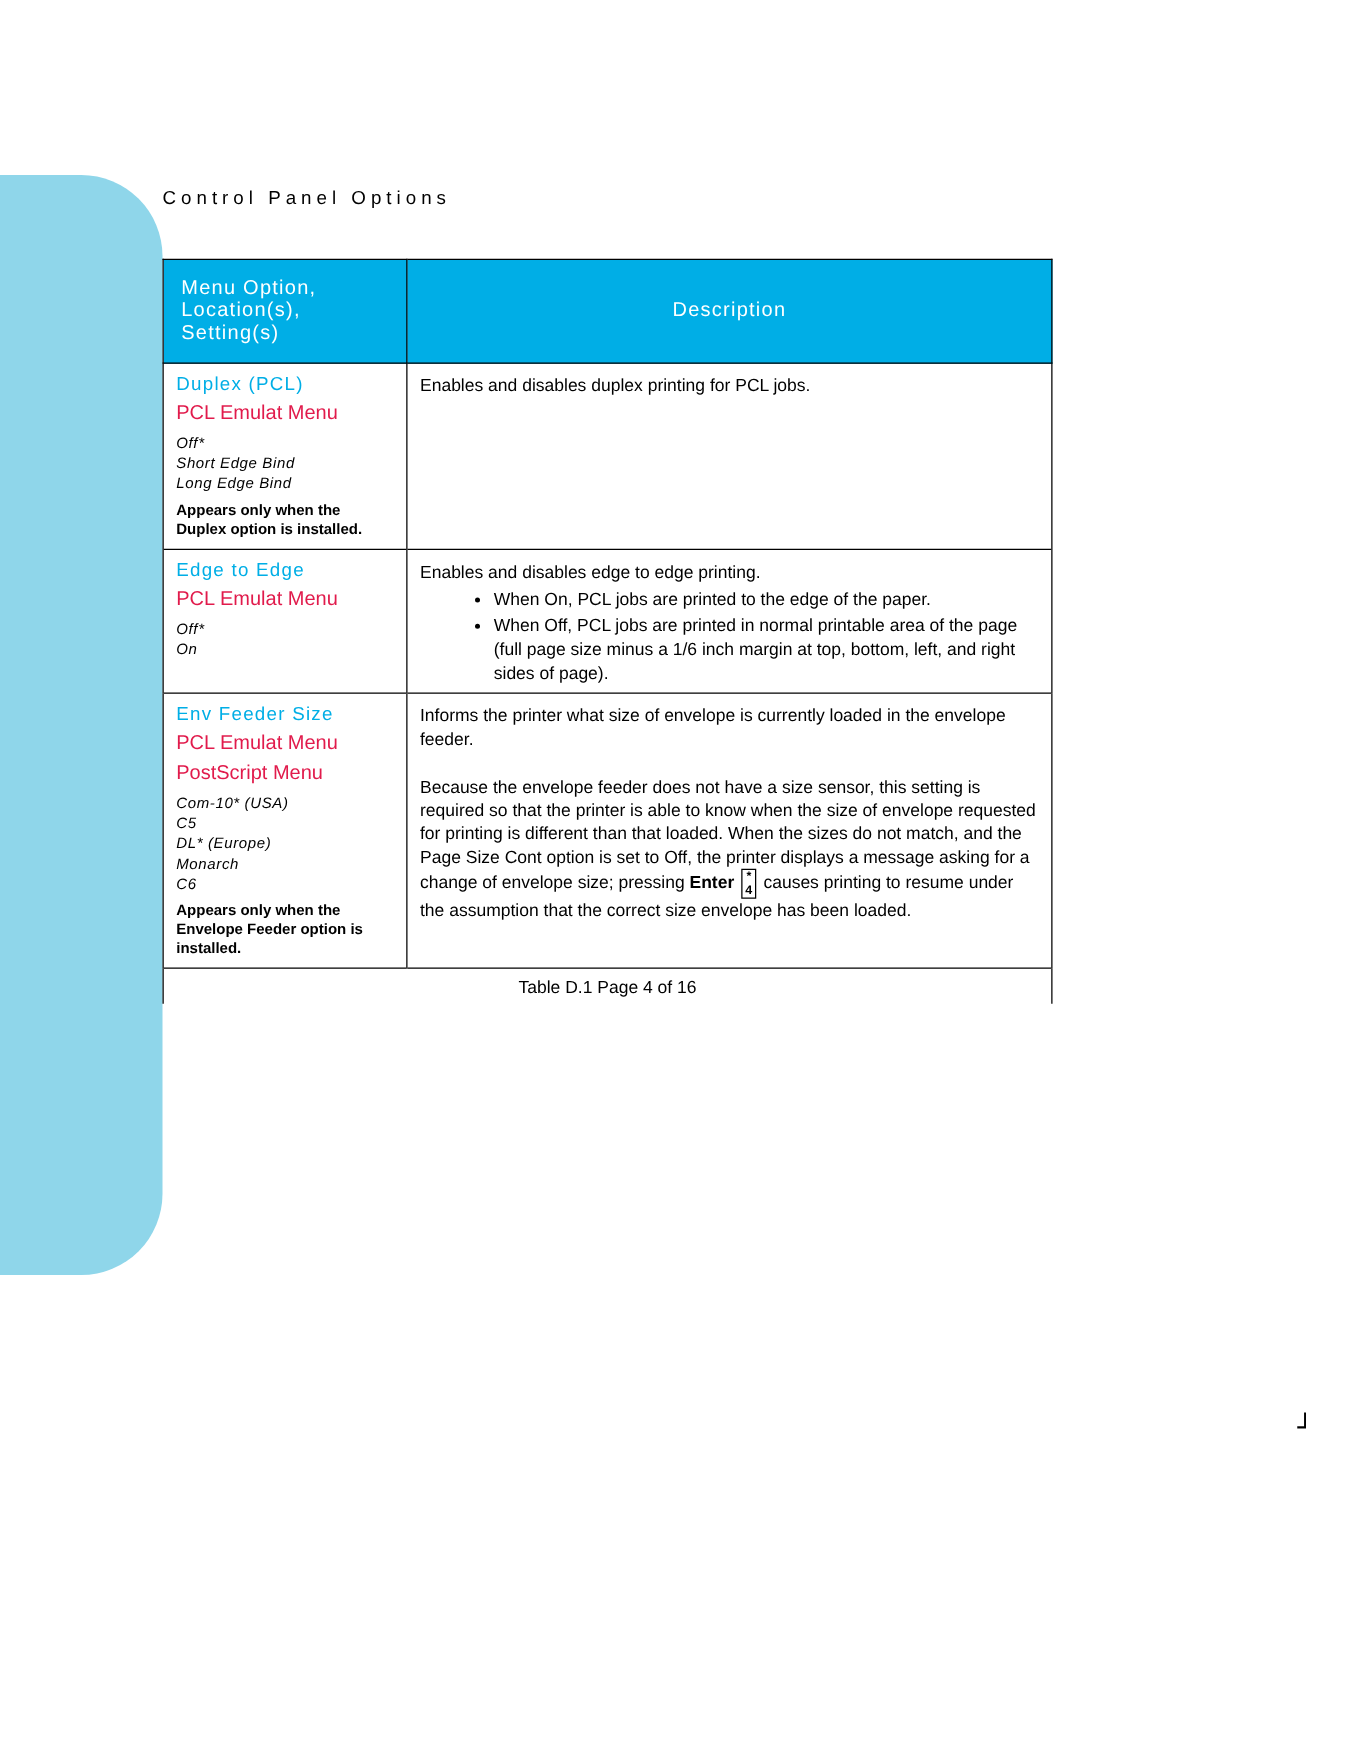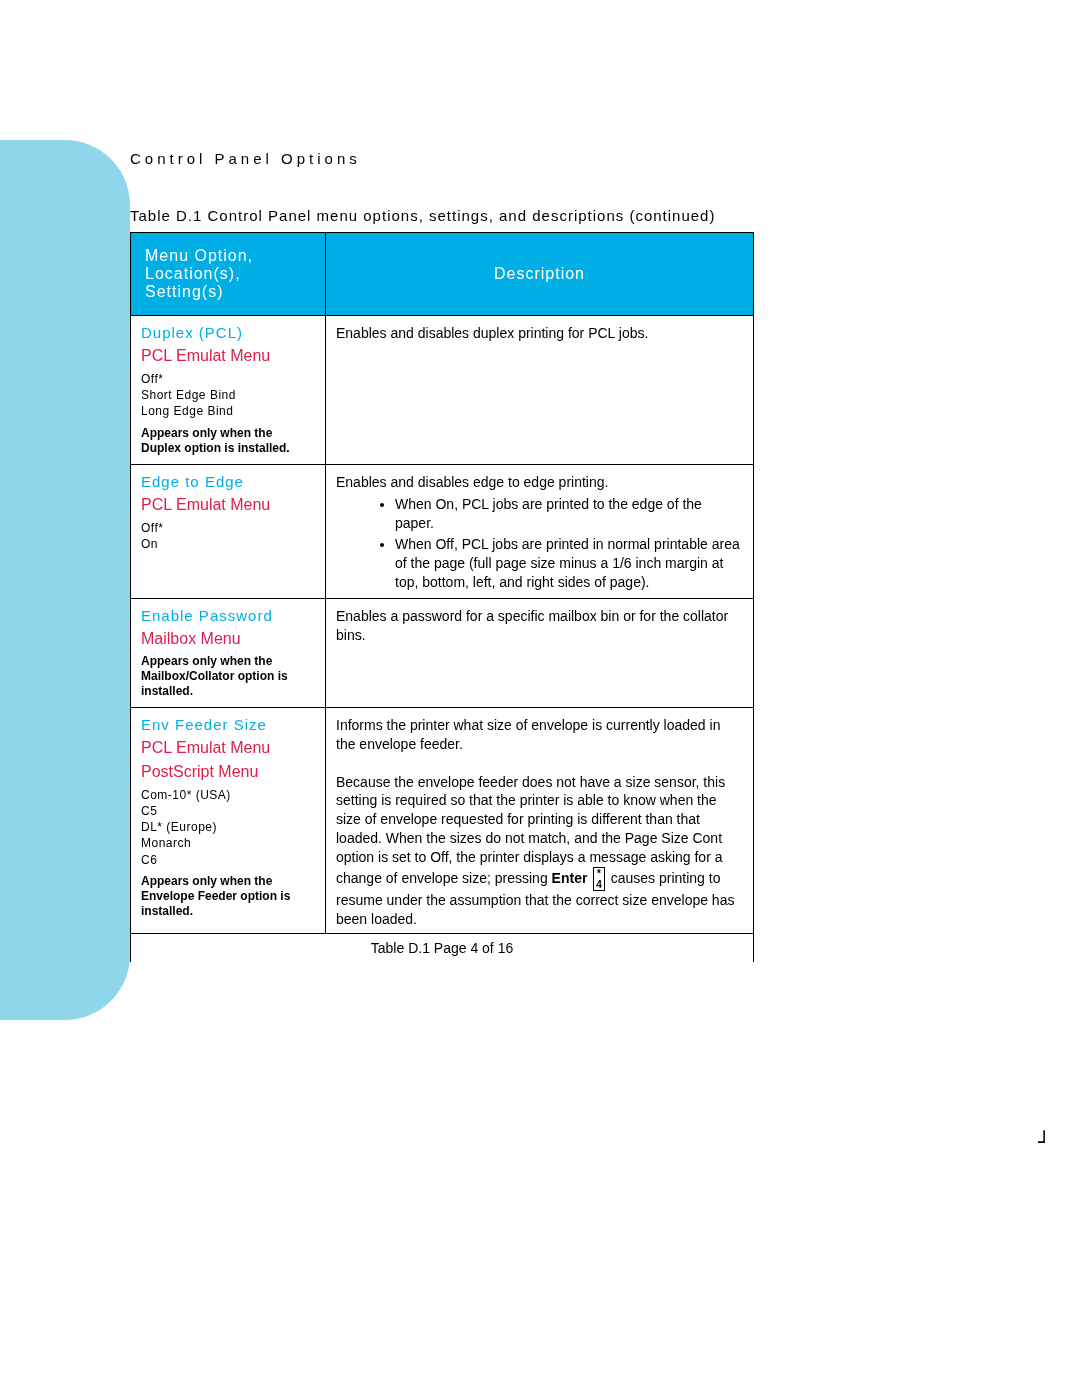--- a/index.html
+++ b/index.html
@@ -37,21 +37,21 @@
     font-size: 15px;
     margin-bottom: 40px;
   }
   .table-caption {
     font-size: 15px;
     letter-spacing: 1px;
     margin-bottom: 8px;
   }
   table {
     border-collapse: collapse;
-    width: 624px;
+    width: 712px;
   }
   th {
     background: #00aee6;
     color: #fff;
     padding: 14px 10px;
     text-align: center;
     font-weight: normal;
     letter-spacing: 1px;
     font-size: 16px;
     border: 1px solid #000;
@@ -80,20 +80,21 @@
   .menu-loc {
     color: #e11b4c;
     font-size: 16px;
     margin-bottom: 6px;
   }
   .settings {
     font-size: 12px;
     line-height: 1.35;
     margin-bottom: 6px;
     letter-spacing: 0.5px;
+    font-style: italic;
   }
   .note {
     font-size: 12px;
     line-height: 1.25;
     margin-bottom: 4px;
     font-weight: bold;
   }
   .desc {
     font-size: 14px;
     line-height: 1.35;
@@ -147,21 +148,20 @@
   }
 </style>
 </head>
 <body>
 
 <div class="page">
   <div class="side-bar"></div>
 
   <div class="content">
     <div class="section-title">Control Panel Options</div>
-    <div class="table-caption">Table D.1   Control Panel menu options, settings, and descriptions (continued)</div>
 
     <table>
       <tbody>
           <tr>
         <th class="left-head">Menu Option, Location(s), Setting(s)</th>
         <th>Description</th>
       </tr>
 
       <tr class="row-sep">
         <td>
@@ -182,28 +182,20 @@
           <div class="menu-loc">PCL Emulat Menu</div>
           <div class="settings" style="white-space:pre-line">Off*
 On</div>
         </td>
         <td class="desc">Enables and disables edge to edge printing.<ul>
                 <li>When On, PCL jobs are printed to the edge of the paper.</li>
                 <li>When Off, PCL jobs are printed in normal printable area of the page (full page size minus a 1/6 inch margin at top, bottom, left, and right sides of page).</li>
               </ul></td>
       </tr>
 
-      <tr class="row-sep">
-        <td>
-          <div class="opt-title">Enable Password</div>
-          <div class="menu-loc">Mailbox Menu</div>
-          <div class="note">Appears only when the Mailbox/Collator option is installed.</div>
-        </td>
-        <td class="desc">Enables a password for a specific mailbox bin or for the collator bins.</td>
-      </tr>
 
       <tr class="row-sep">
         <td>
           <div class="opt-title">Env Feeder Size</div>
           <div class="menu-loc">PCL Emulat Menu</div>
           <div class="menu-loc">PostScript Menu</div>
           <div class="settings" style="white-space:pre-line">Com-10* (USA)
 C5
 DL* (Europe)
 Monarch

